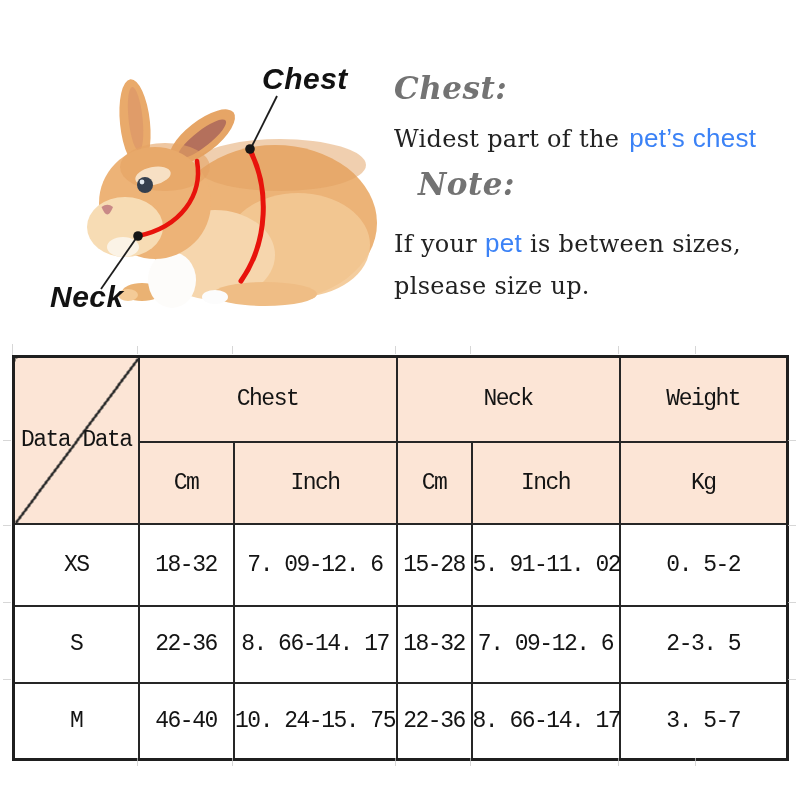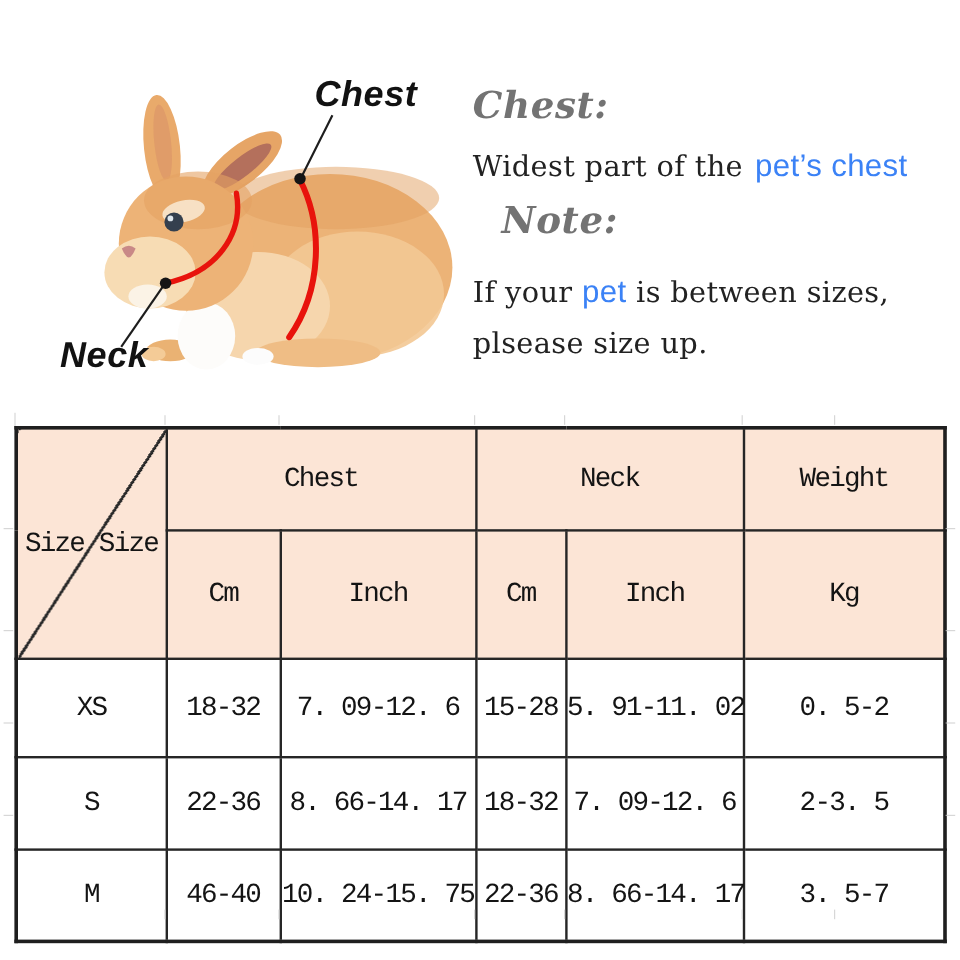--- a/index.html
+++ b/index.html
@@ -131,26 +131,26 @@
     <colgroup>
       <col style="width:125px">
         <col style="width:95px">
         <col style="width:163px">
       <col style="width:75px">
         <col style="width:148px">
         <col style="width:168px">
     </colgroup>
     <tbody>
       <tr style="height:85px">
-        <td class="corner" rowspan="2">Size Size</td>
+        <td class="corner" rowspan="2">Data Data</td>
         <td class="hdr" colspan="2">Chest</td>
         <td class="hdr" colspan="2">Neck</td>
         <td class="hdr">Weight</td>
       </tr>
-      <tr style="height:107px">
+      <tr style="height:82px">
         <td class="hdr">Cm</td>
         <td class="hdr">Inch</td>
         <td class="hdr">Cm</td>
         <td class="hdr">Inch</td>
         <td class="hdr">Kg</td>
       </tr>
       <tr style="height:82px">
         <td>XS</td>
         <td>18-32</td>
         <td>7. 09-12. 6</td>

